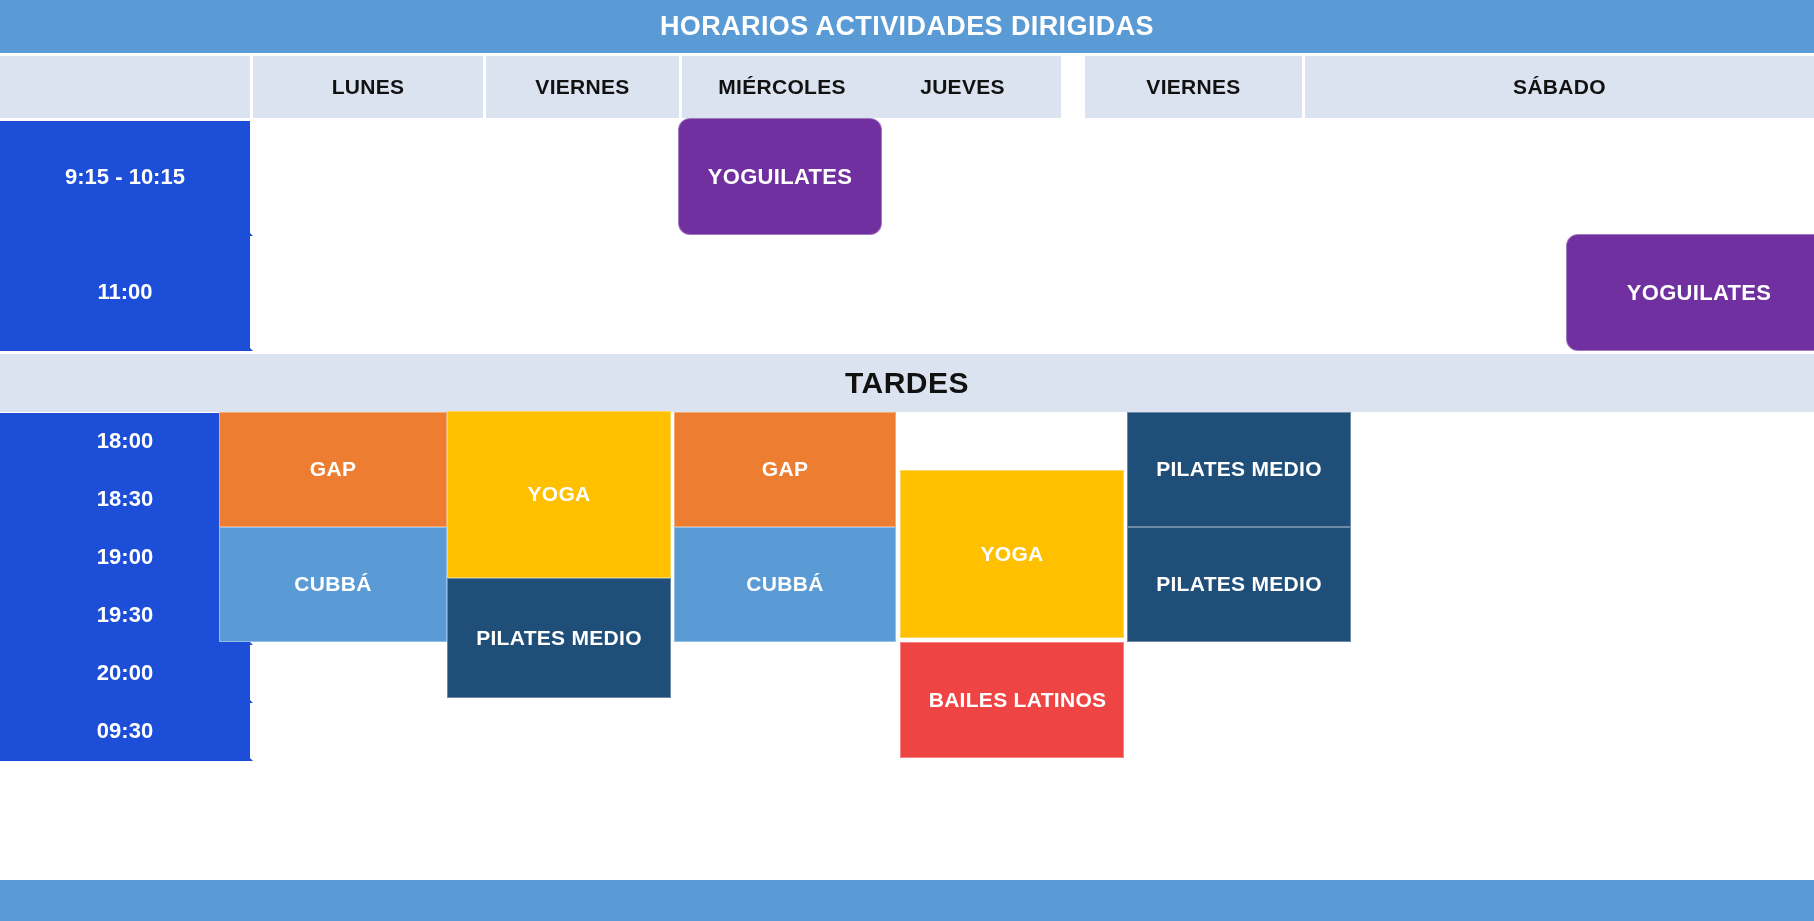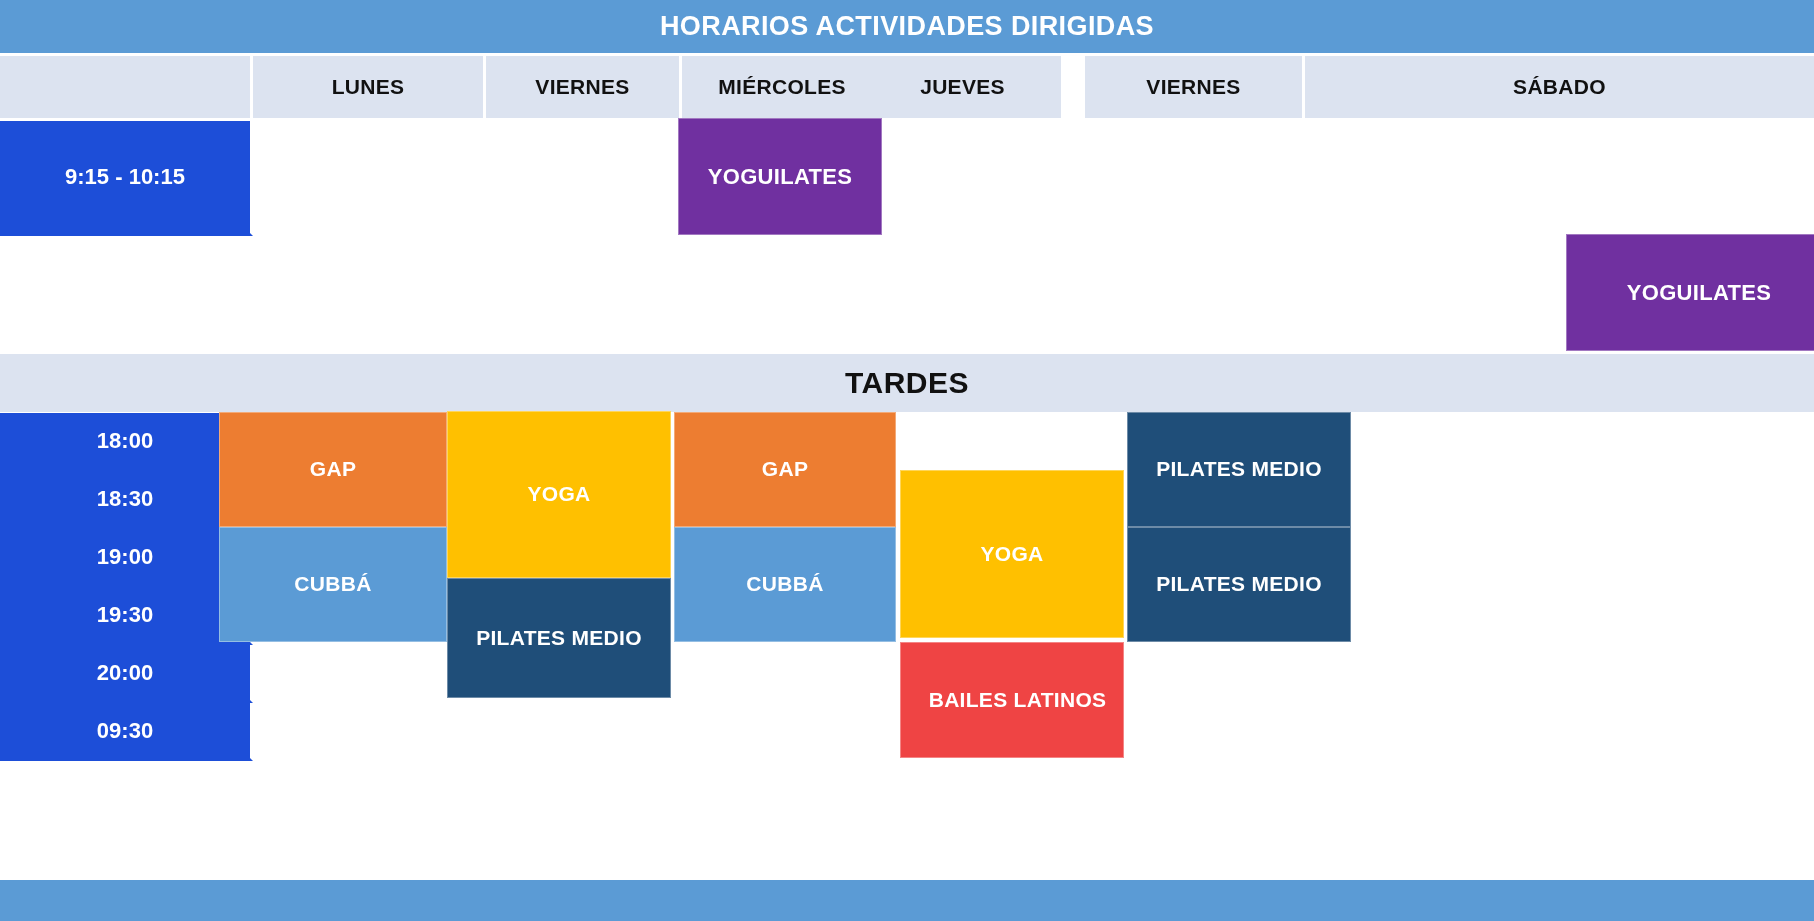--- a/index.html
+++ b/index.html
@@ -99,21 +99,21 @@
     justify-content: center;
     color: #ffffff;
     font-size: 21px;
     font-weight: bold;
     text-align: center;
     letter-spacing: 0.3px;
     line-height: 1.15;
     padding: 0 4px;
     border: 1px solid rgba(255,255,255,0.35);
   }
-  .activity.big { font-size: 22px; }
+  .activity.big { font-size: 22px; border-radius: 12px; }
 
   
   .footer-bar {
     position: absolute;
     left: 0;
     width: 1814px;
     background: #5B9BD5;
   }
 </style>
 </head>
@@ -129,20 +129,21 @@
     <div class="day-cell corner" style="left:0px; width:253px;"></div>
     <div class="day-cell" style="left:253px; width:233px;">LUNES</div>
     <div class="day-cell" style="left:486px; width:196px;">VIERNES</div>
     <div class="day-cell" style="left:682px; width:203px;">MIÉRCOLES</div>
     <div class="day-cell" style="left:864px; width:200px;">JUEVES</div>
     <div class="day-cell" style="left:1085px; width:220px;">VIERNES</div>
     <div class="day-cell" style="left:1305px; width:509px; border-right:none;">SÁBADO</div>
   </div>
 
   <div class="time-cell" style="top:121px; height:115px;">9:15 - 10:15</div>
+  <div class="time-cell" style="top:236px; height:115px;">11:00</div>
 
   <div class="activity big" style="left:678px; top:118px; width:204px; height:117px; background:#7030A0;">YOGUILATES</div>
 
   <div class="activity big" style="left:1566px; top:234px; width:266px; height:117px; background:#7030A0;">YOGUILATES</div>
 
   <div class="tardes-band" style="top:354px; height:58px;">
     <span class="tardes-text">TARDES</span>
   </div>
 
   <div class="time-cell" style="top:413px; height:58px;">18:00</div>

